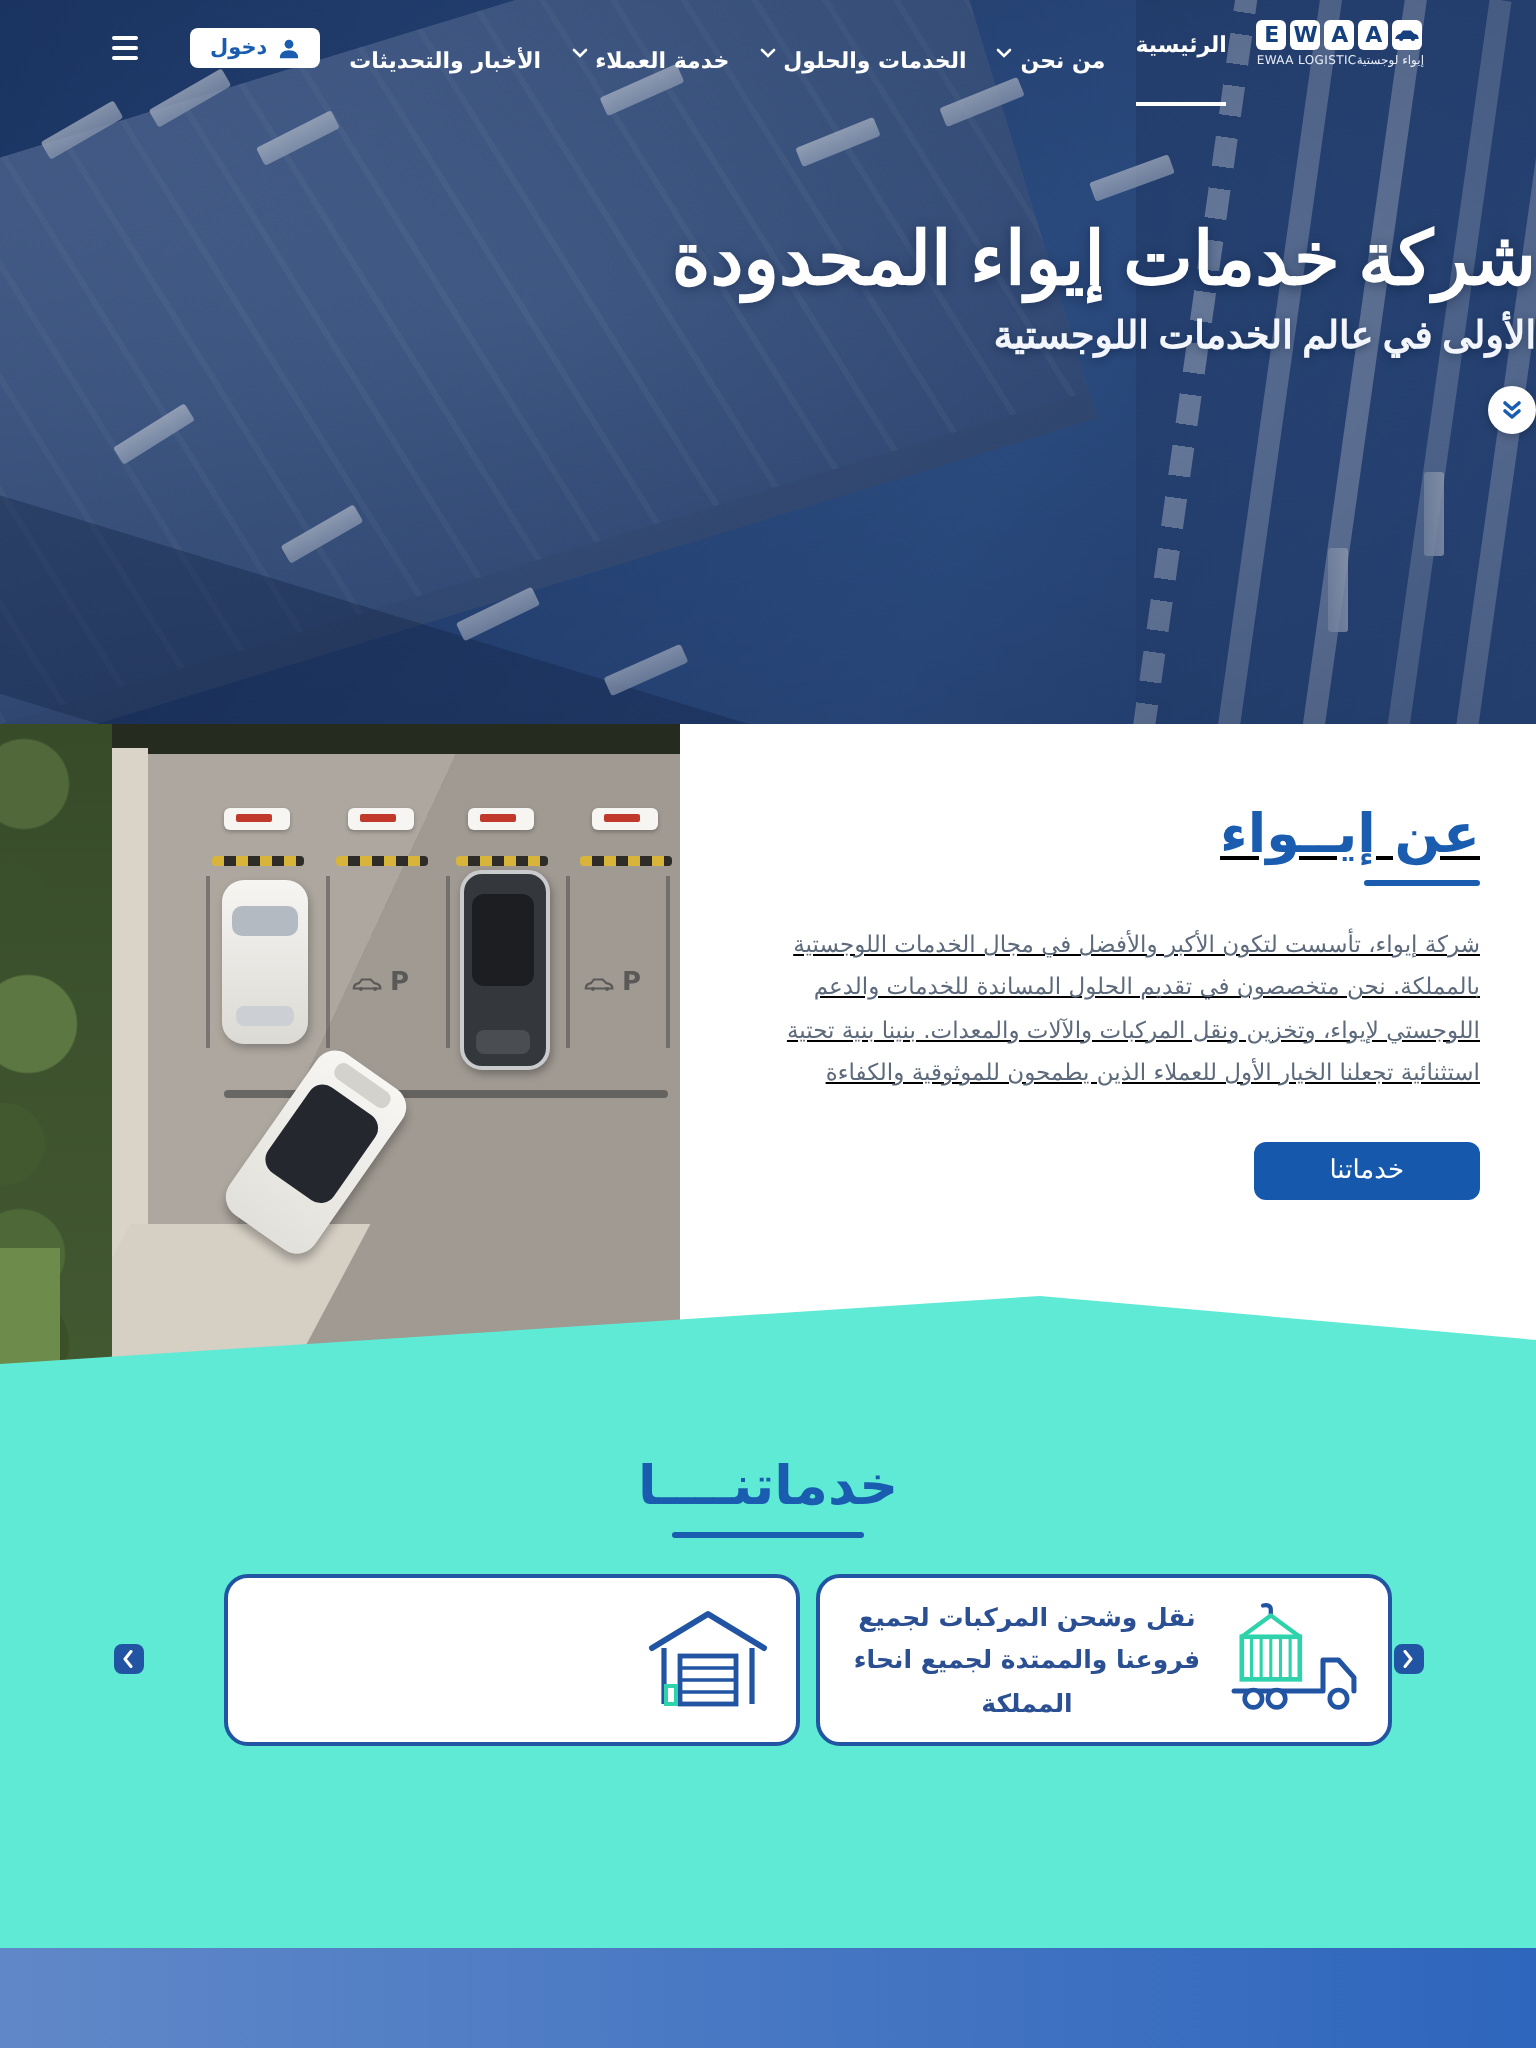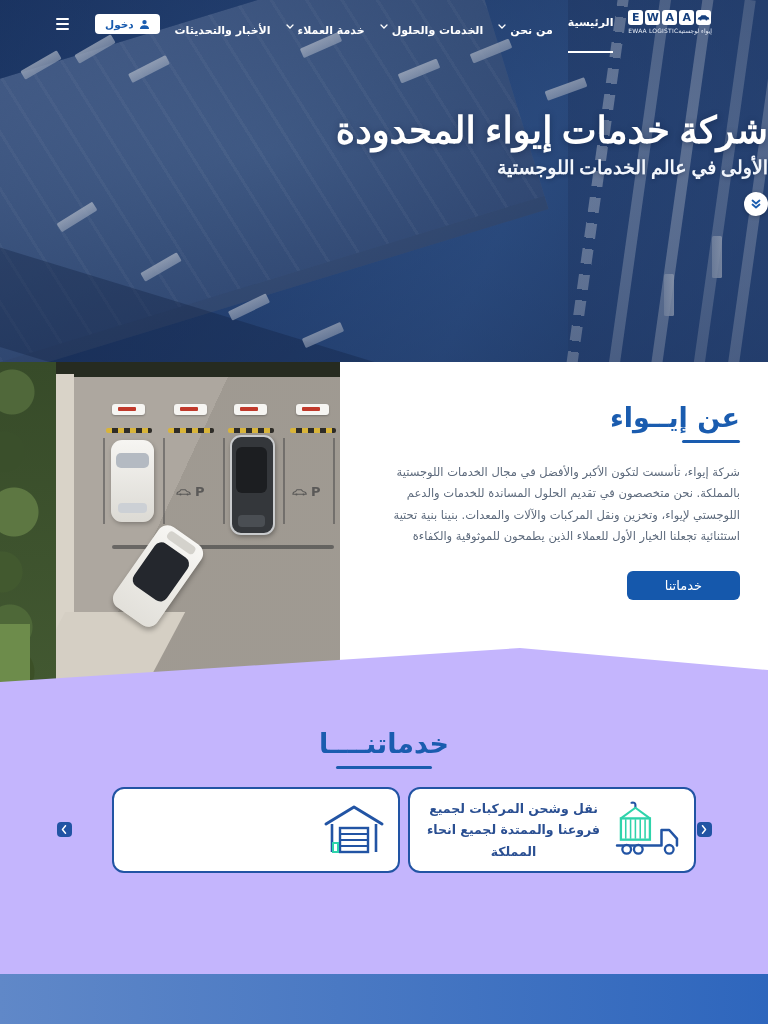--- a/index.html
+++ b/index.html
@@ -66,21 +66,21 @@
   .hero-content { position:relative; z-index:4; text-align:right; margin-top:60px;font-family:Liberation Serif, serif; }
   .hero-content h1 { color:#fff; font-size:37px; font-weight:700; line-height:1.35;
     text-shadow:0 1px 6px rgba(10,25,55,.45); }
   .hero-content p { color:#f2f6fc; font-size:19px; font-weight:700; margin-top:0;
     text-shadow:0 1px 4px rgba(10,25,55,.4); }
   .scroll-btn { margin-top:13px; width:24px; height:24px; border-radius:50%; border:none;
     background:#fff; display:inline-flex; align-items:center; justify-content:center;
     cursor:pointer; box-shadow:0 1px 4px rgba(0,0,0,.25); }
 
   
-  .about { display:flex; height:320px; background:#fff; position:relative; }
+  .about { display:flex; height:320px; background:#fff; position:relative;text-decoration:underline; }
   .about-content { width:428px; padding:40px 28px 0 24px; }
   .about-content h2 { color:#1a5caf; font-size:27px; font-weight:700; }
   .hr { width:58px; height:3px; background:#1a5caf; border-radius:2px; margin-top:7px; }
   .about-content p { color:#5d6a7c; font-size:11.5px; line-height:1.85; margin-top:19px; text-align:right; }
   .btn-primary { display:inline-block; margin-top:24px; background:#1558ac; color:#fff;
     font-size:13px; padding:7px 38px; border-radius:6px; text-decoration:none; cursor:pointer; }
 
   
   .about-img { position:relative; width:340px; height:320px; overflow:hidden; background:#ada79f; }
   .pk-shadow { position:absolute; left:0; top:0; width:100%; height:100%;
@@ -129,21 +129,21 @@
   .pk-car-black::after { content:""; position:absolute; left:6px; bottom:6px; width:27px;
     height:12px; border-radius:4px; background:#4a4e53; }
   .pk-car-diag { left:132px; top:165px; width:52px; height:98px; transform:rotate(35deg);
     background:linear-gradient(180deg,#f7f6f3,#e2e0da); box-shadow:2px 3px 5px rgba(0,0,0,.28); }
   .pk-car-diag::before { content:""; position:absolute; left:6px; top:18px; width:40px;
     height:52px; border-radius:8px; background:#24272d; }
   .pk-car-diag::after { content:""; position:absolute; left:10px; top:4px; width:32px;
     height:9px; border-radius:4px; background:#d4d2cc; }
 
   
-  .services { position:relative; margin-top:-34px; height:326px; background:#c4b5fd;
+  .services { position:relative; margin-top:-34px; height:326px; background:#5eead4;
     clip-path:polygon(0 34px, 67.7% 0, 100% 22px, 100% 100%, 0 100%); z-index:2; }
   .services h2 { padding-top:80px; text-align:center; color:#1a5caf; font-size:27px; font-weight:700; }
   .hr-center { width:96px; height:3px; background:#1a5caf; border-radius:2px; margin:7px auto 0; }
   .carousel { position:relative; width:655px; margin:16px auto 0; height:90px; }
   .car-arrow { position:absolute; top:37px; width:15px; height:15px; border:none; border-radius:4px;
     background:#2254a4; color:#fff; display:flex; align-items:center; justify-content:center;
     cursor:pointer; padding:0; }
   .car-arrow.next { right:0; } .car-arrow.prev { left:0; }
   .viewport { width:623px; margin:0 auto; overflow:hidden; height:90px; }
   .cards { display:flex; gap:8px; height:86px; margin-top:2px; }

